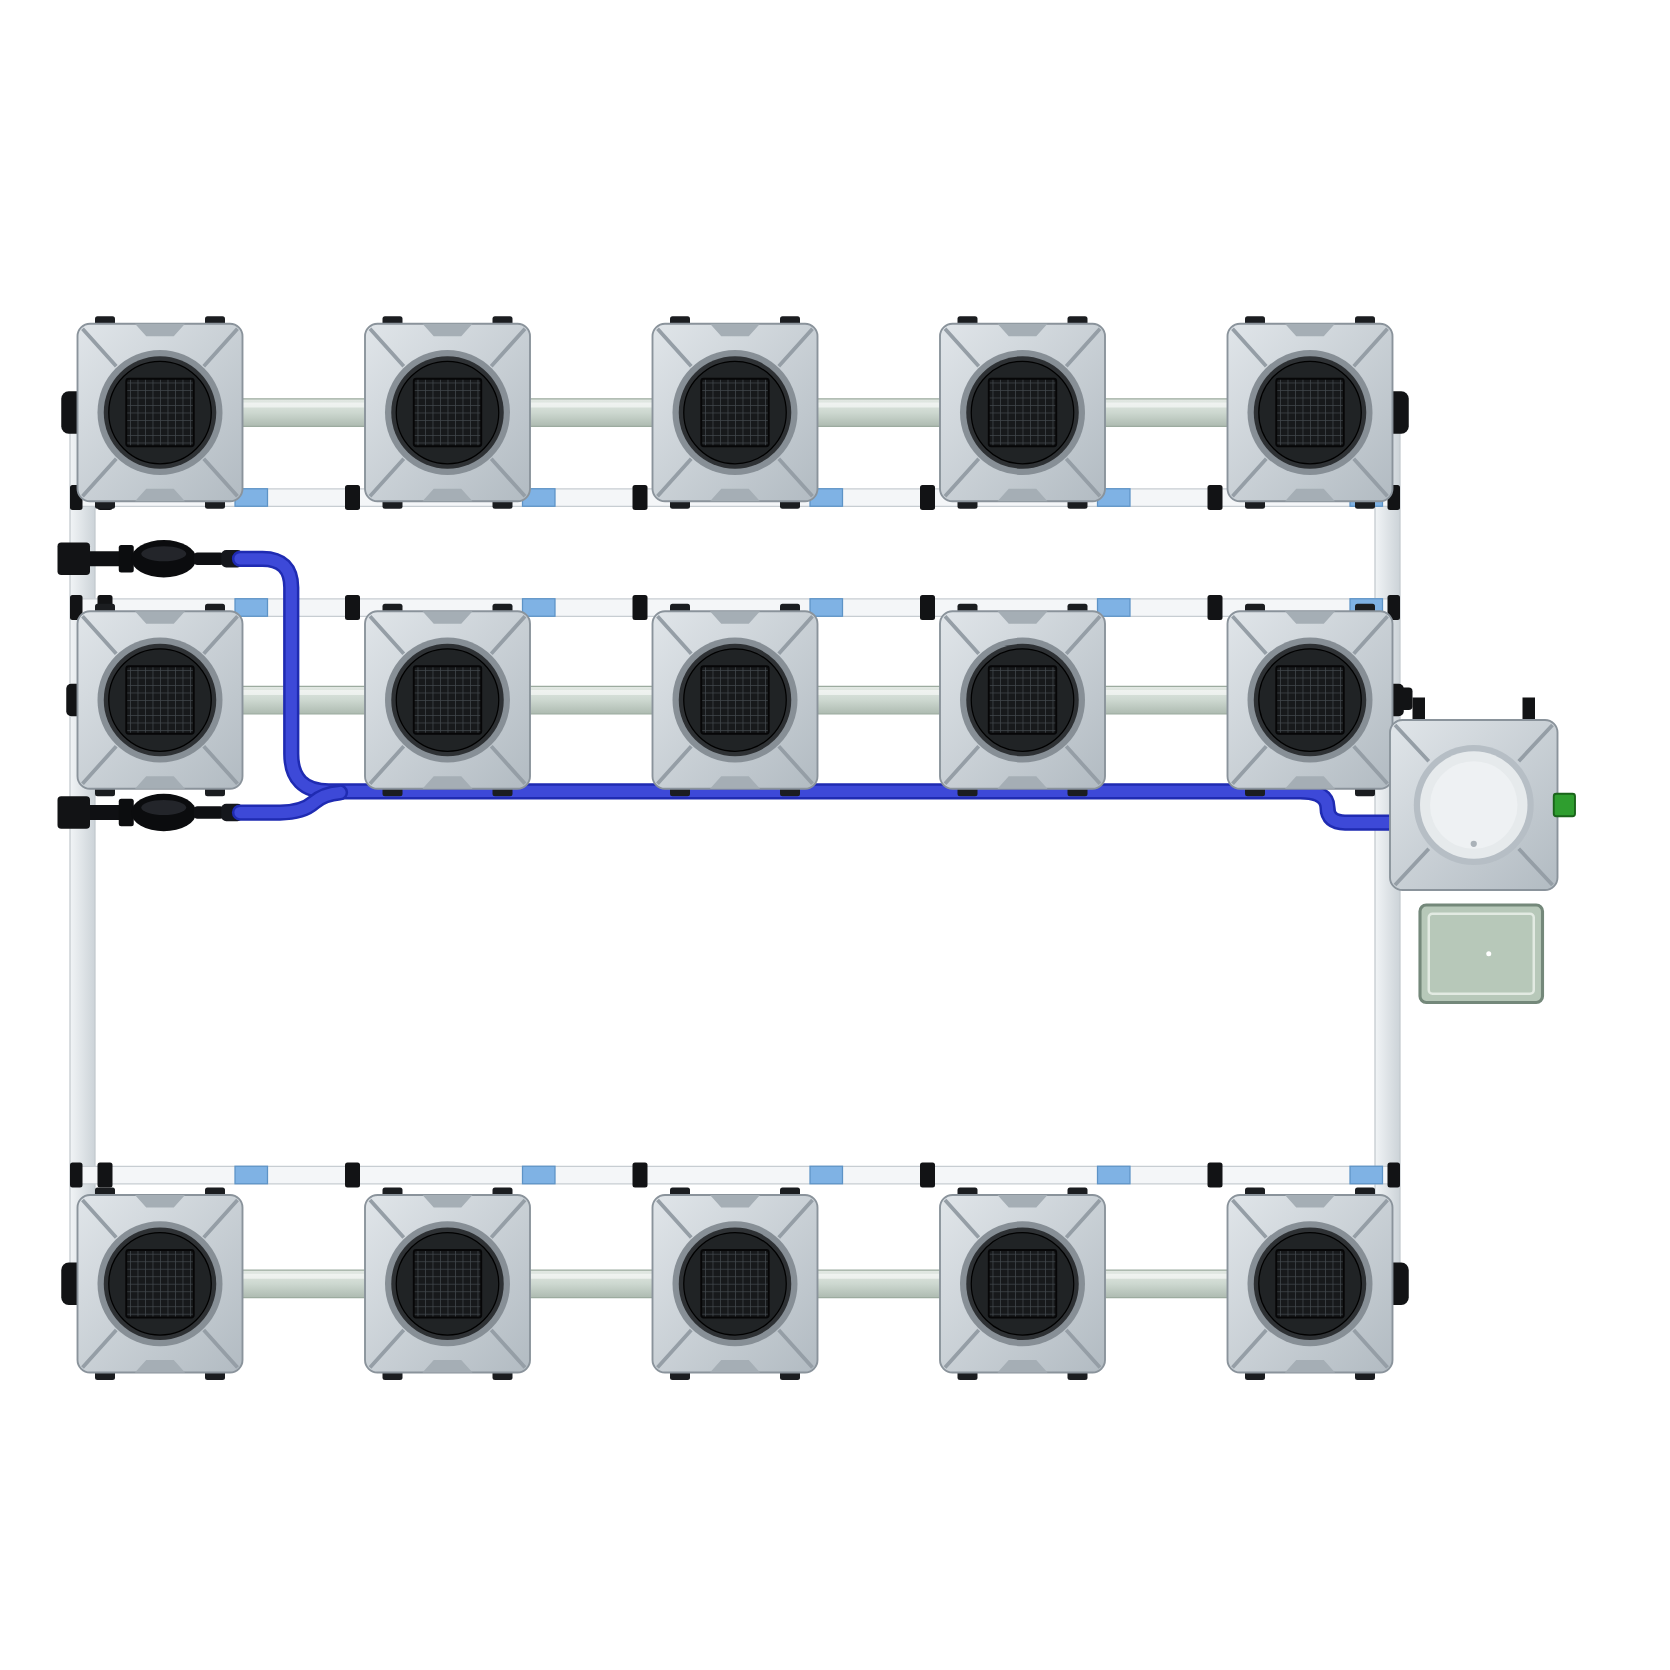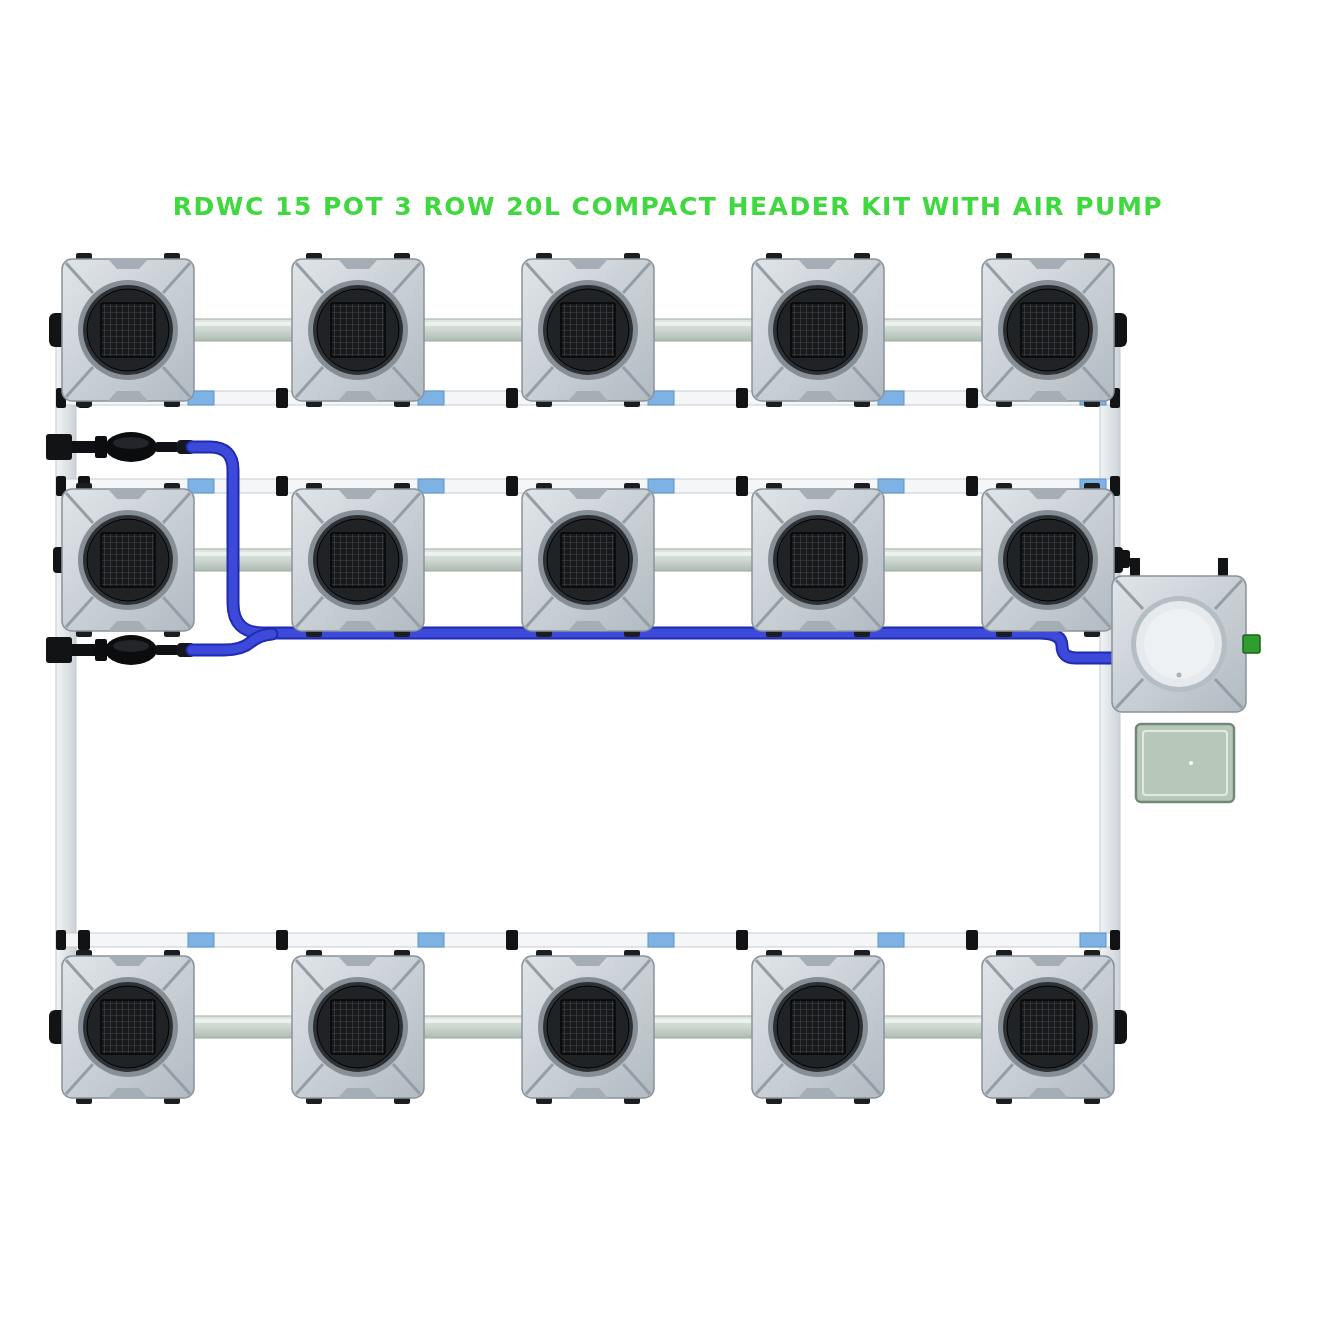--- a/index.html
+++ b/index.html
@@ -10,21 +10,20 @@
   .title{
     position:absolute;top:192px;left:0;width:100%;text-align:center;
     font-size:25px;font-weight:bold;letter-spacing:1.5px;margin:0;color:#3fd83f;
   }
   svg{position:absolute;left:0;top:0;}
 </style>
 </head>
 <body>
 
 <div class="stage">
-  <h1 class="title" style="color: rgb(63, 216, 63);">RDWC 15 POT 3 ROW 20L COMPACT HEADER KIT WITH AIR PUMP</h1>
   <svg id="diagram" width="1336" height="1336" viewBox="0 0 1336 1336">
     <defs>
       <linearGradient id="potBody" x1="0" y1="0" x2="1" y2="1">
         <stop offset="0" stop-color="#e0e5e9"></stop>
           <stop offset="1" stop-color="#b2bbc2"></stop>
       </linearGradient>
       <linearGradient id="mainPipe" x1="0" y1="0" x2="0" y2="1">
         <stop offset="0" stop-color="#e3e9e4"></stop>
           <stop offset="0.5" stop-color="#cdd8d0"></stop>
           <stop offset="1" stop-color="#aebbb1"></stop>

